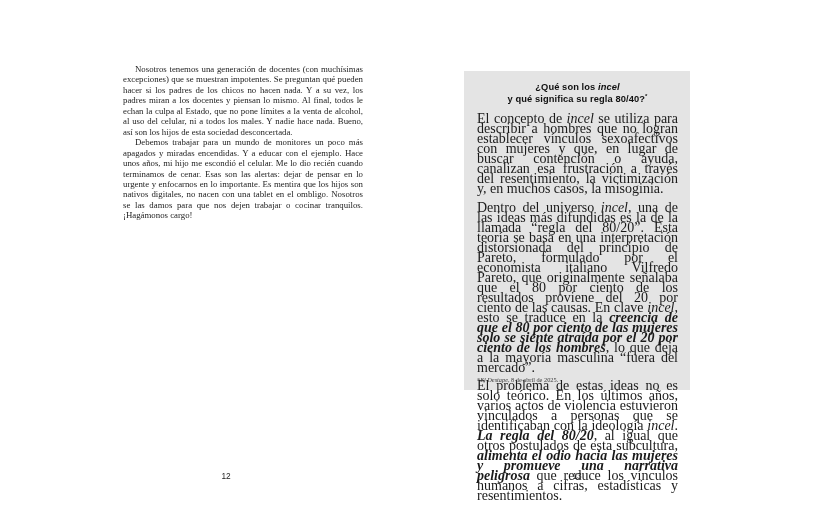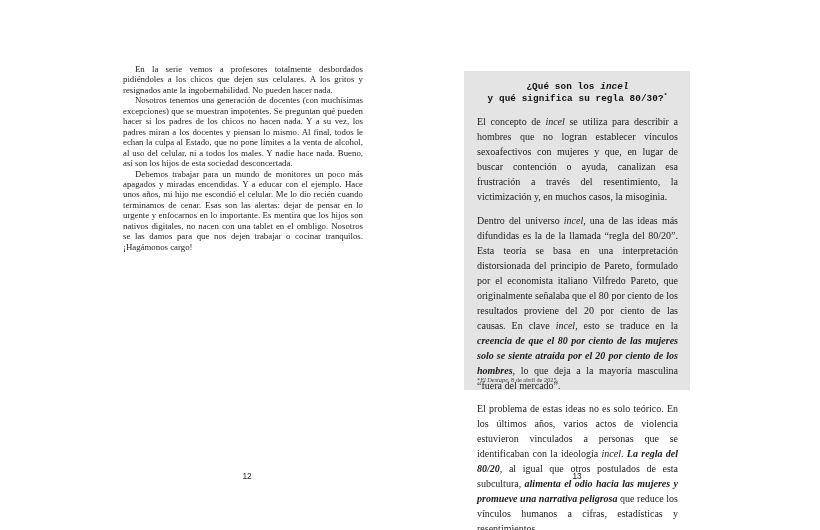--- a/index.html
+++ b/index.html
@@ -25,30 +25,30 @@
 
   
   .infobox {
     position: absolute;
     left: 464px; top: 71px;
     width: 226px; height: 319px;
     background: #e4e4e4;
     padding: 10px 12px 0 13px;
   }
   .infobox-title {
-    font-family: Liberation Mono, monospace;
+    font-family: Liberation Sans, sans-serif;
     font-weight: bold;
     font-size: 9.3px; line-height: 12px;
     text-align: center;
     color: #101010;
     margin-bottom: 9px;
     letter-spacing: 0.1px;
   }
   .infobox-body p {
-    font-size: 10px; line-height: 15px;
+    font-size: 14px; line-height: 10px;
     text-align: justify;
     color: #1a1a1a;
     margin-bottom: 8.5px;
   }
   .infobox-body strong { font-weight: bold; font-style: italic; }
   em { font-style: italic; }
   sup { font-size: 6px; vertical-align: super; line-height: 0; }
   .infobox-footnote {
     position: absolute;
     left: 13px; bottom: 7px;
@@ -58,38 +58,37 @@
 
   
   .page-number {
     position: absolute;
     top: 471px;
     font-family: "Liberation Sans", sans-serif;
     font-size: 8.3px;
     color: #222222;
     text-align: center;
   }
-  .page-number.pn-left  { left: 127px; width: 240px; }
+  .page-number.pn-left  { left: 106px; width: 240px; }
   .page-number.pn-right { left: 464px; width: 226px; }
 </style>
 </head>
 <body style="background: rgb(255, 255, 255);">
 
 <div class="book-spread">
 
   <div class="left-text" style="color: rgb(35, 35, 35);">
-    <p>En la serie vemos a profesores totalmente desbordados pidiéndoles a los chicos que dejen sus celulares. A los gritos y resignados ante la ingobernabilidad. No pueden hacer nada.</p>
     <p>Nosotros tenemos una generación de docentes (con muchísimas excepciones) que se muestran impotentes. Se preguntan qué pueden hacer si los padres de los chicos no hacen nada. Y a su vez, los padres miran a los docentes y piensan lo mismo. Al final, todos le echan la culpa al Estado, que no pone límites a la venta de alcohol, al uso del celular, ni a todos los males. Y nadie hace nada. Bueno, así son los hijos de esta sociedad desconcertada.</p>
     <p>Debemos trabajar para un mundo de monitores un poco más apagados y miradas encendidas. Y a educar con el ejemplo. Hace unos años, mi hijo me escondió el celular. Me lo dio recién cuando terminamos de cenar. Esas son las alertas: dejar de pensar en lo urgente y enfocarnos en lo importante. Es mentira que los hijos son nativos digitales, no nacen con una tablet en el ombligo. Nosotros se las damos para que nos dejen trabajar o cocinar tranquilos. ¡Hagámonos cargo!</p>
   </div>
 
   <div class="infobox" style="background: rgb(228, 228, 228);">
     <div class="infobox-title">
       <div><span>¿Qué son los </span><em>incel</em></div>
-      <div><span>y qué significa su regla 80/30?</span><sup>*</sup></div>
+      <div><span>y qué significa su regla 80/40?</span><sup>*</sup></div>
     </div>
     <div class="infobox-body" style="color: rgb(26, 26, 26);">
       <p><span>El concepto de </span><em>incel</em><span> se utiliza para describir a hombres que no logran establecer vínculos sexoafectivos con mujeres y que, en lugar de buscar contención o ayuda, canalizan esa frustración a través del resentimiento, la victimización y, en muchos casos, la misoginia.</span></p>
       <p><span>Dentro del universo </span><em>incel</em><span>, una de las ideas más difundidas es la de la llamada “regla del 80/20”. Esta teoría se basa en una interpretación distorsionada del principio de Pareto, formulado por el economista italiano Vilfredo Pareto, que originalmente señalaba que el 80 por ciento de los resultados proviene del 20 por ciento de las causas. En clave </span><em>incel</em><span>, esto se traduce en la </span><strong>creencia de que el 80 por ciento de las mujeres solo se siente atraída por el 20 por ciento de los hombres</strong><span>, lo que deja a la mayoría masculina “fuera del mercado”.</span></p>
       <p><span>El problema de estas ideas no es solo teórico. En los últimos años, varios actos de violencia estuvieron vinculados a personas que se identificaban con la ideología </span><em>incel</em><span>. </span><strong>La regla del 80/20</strong><span>, al igual que otros postulados de esta subcultura, </span><strong>alimenta el odio hacia las mujeres y promueve una narrativa peligrosa</strong><span> que reduce los vínculos humanos a cifras, estadísticas y resentimientos.</span></p>
     </div>
     <div class="infobox-footnote"><span>*</span><em>El Destape</em><span>, 8 de abril de 2025.</span></div>
   </div>
 
   <div class="page-number pn-left">12</div>

